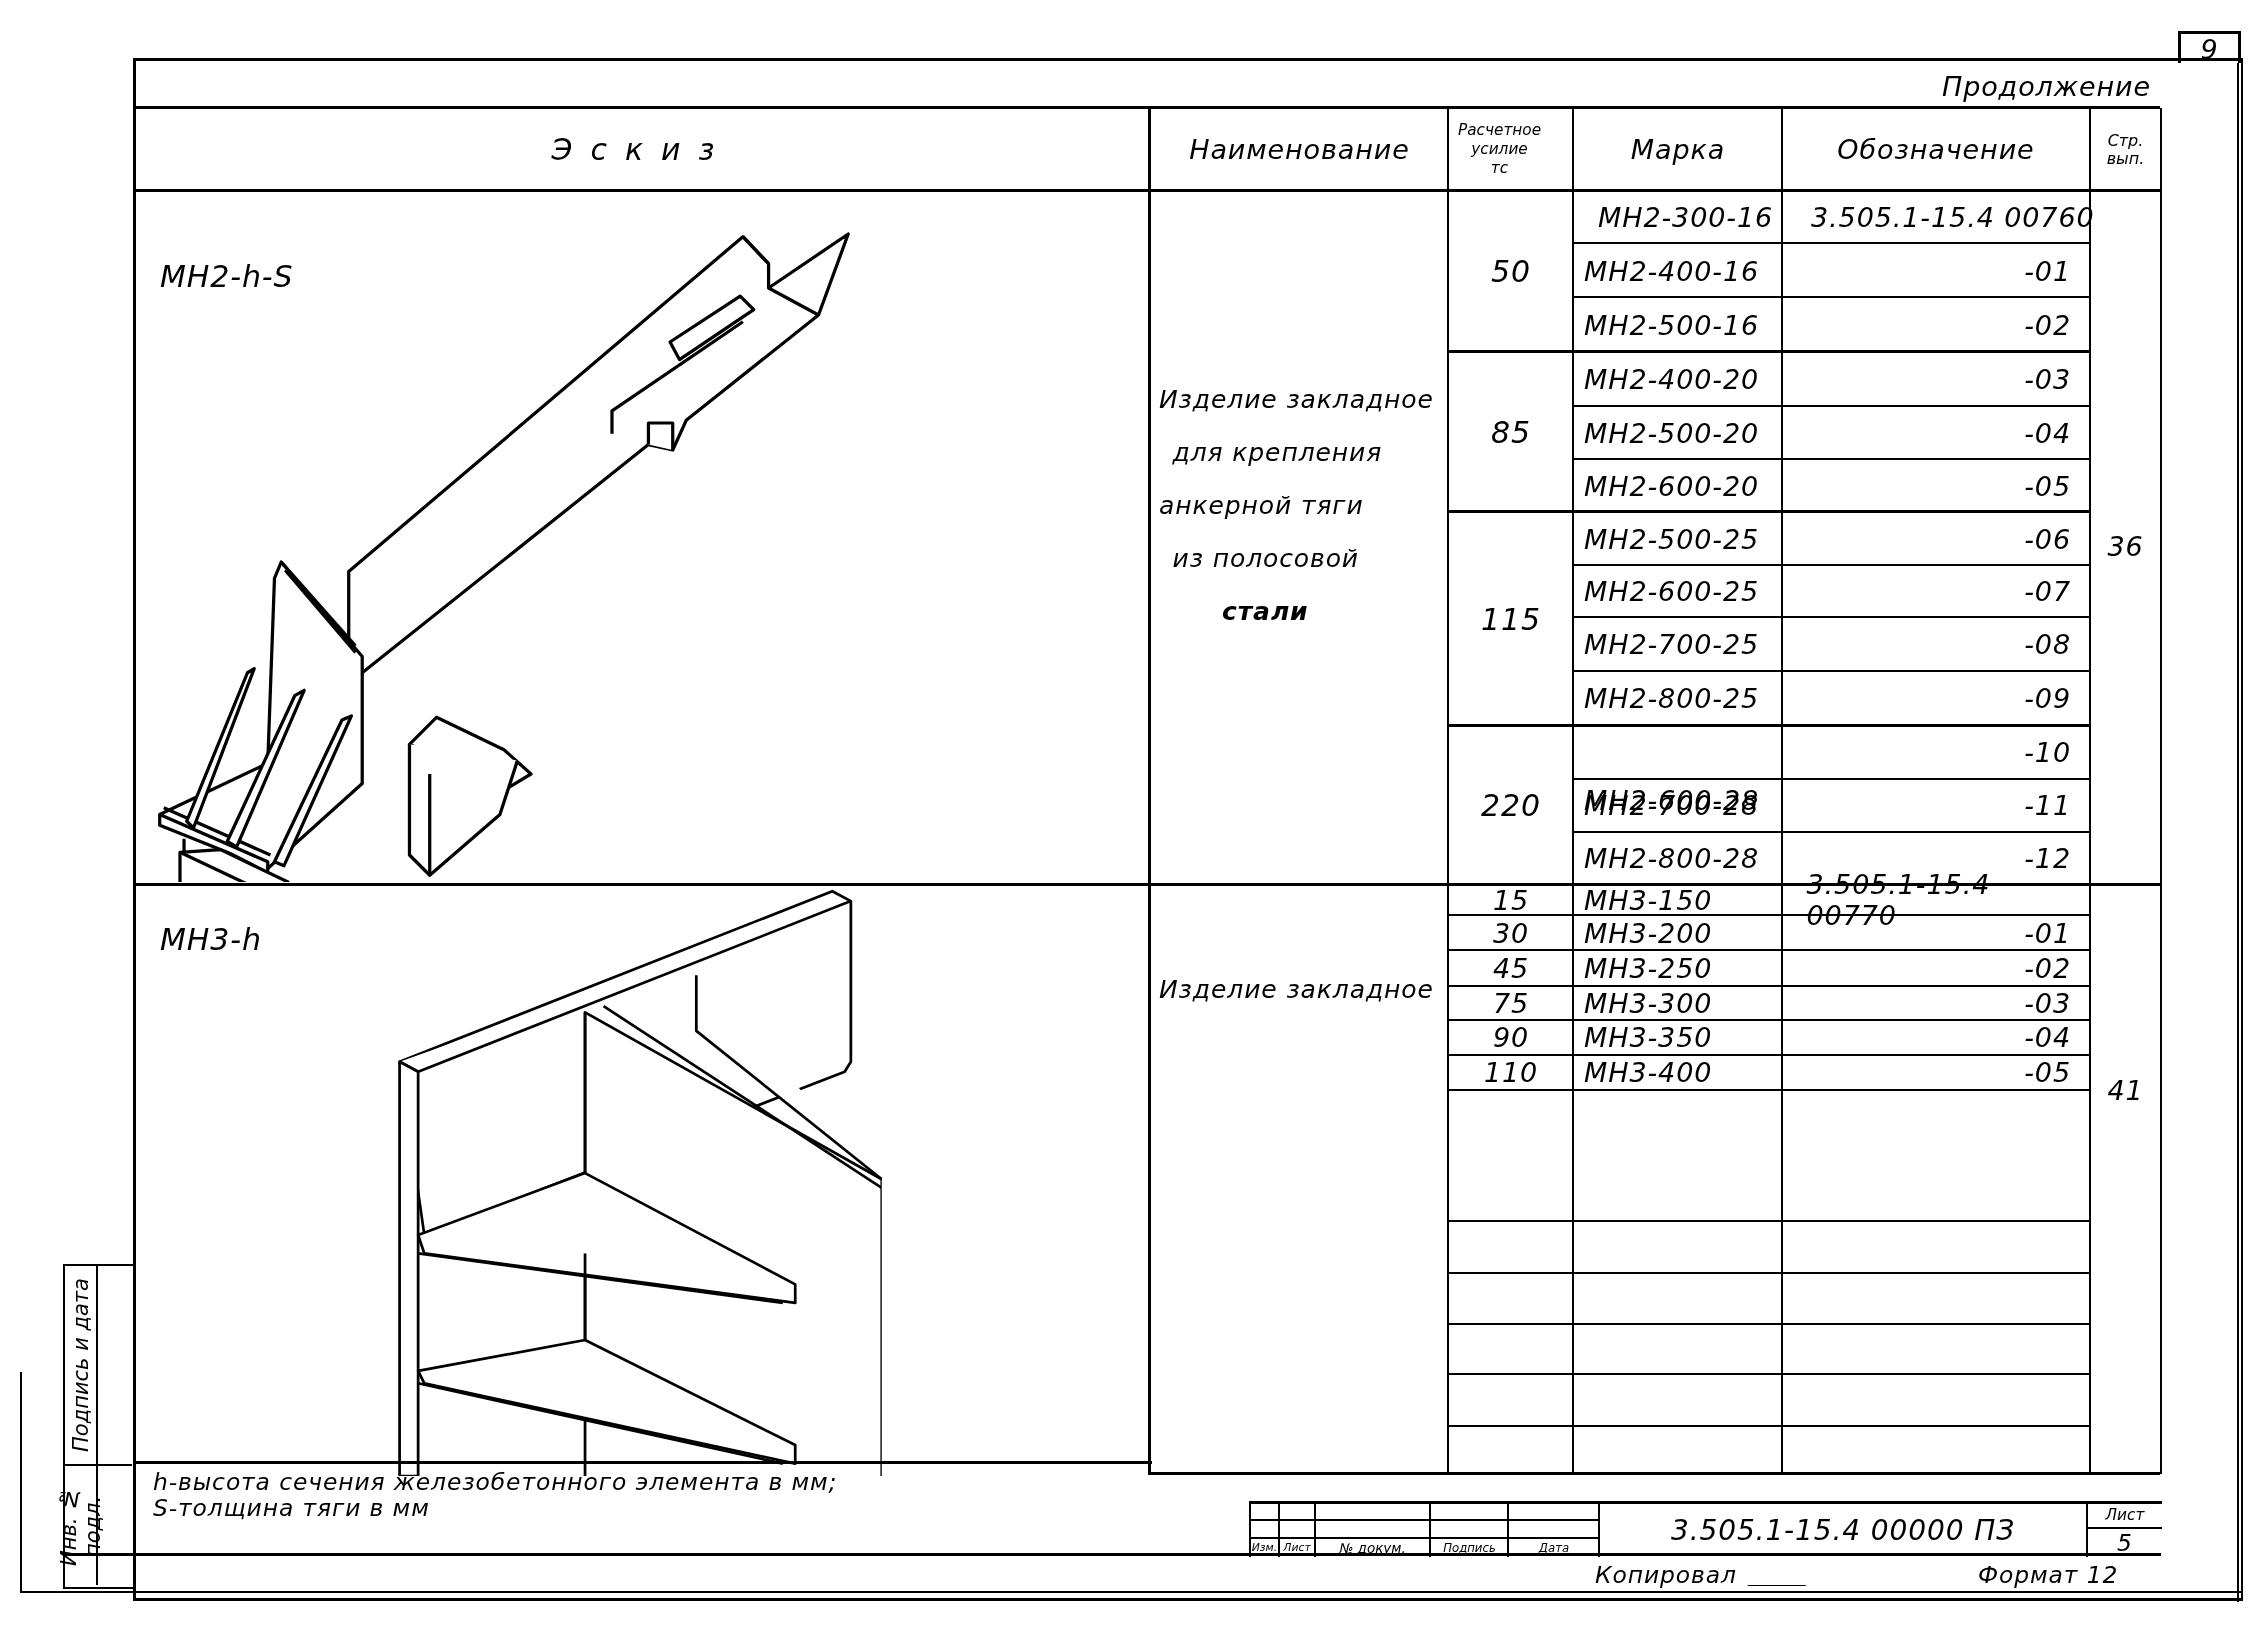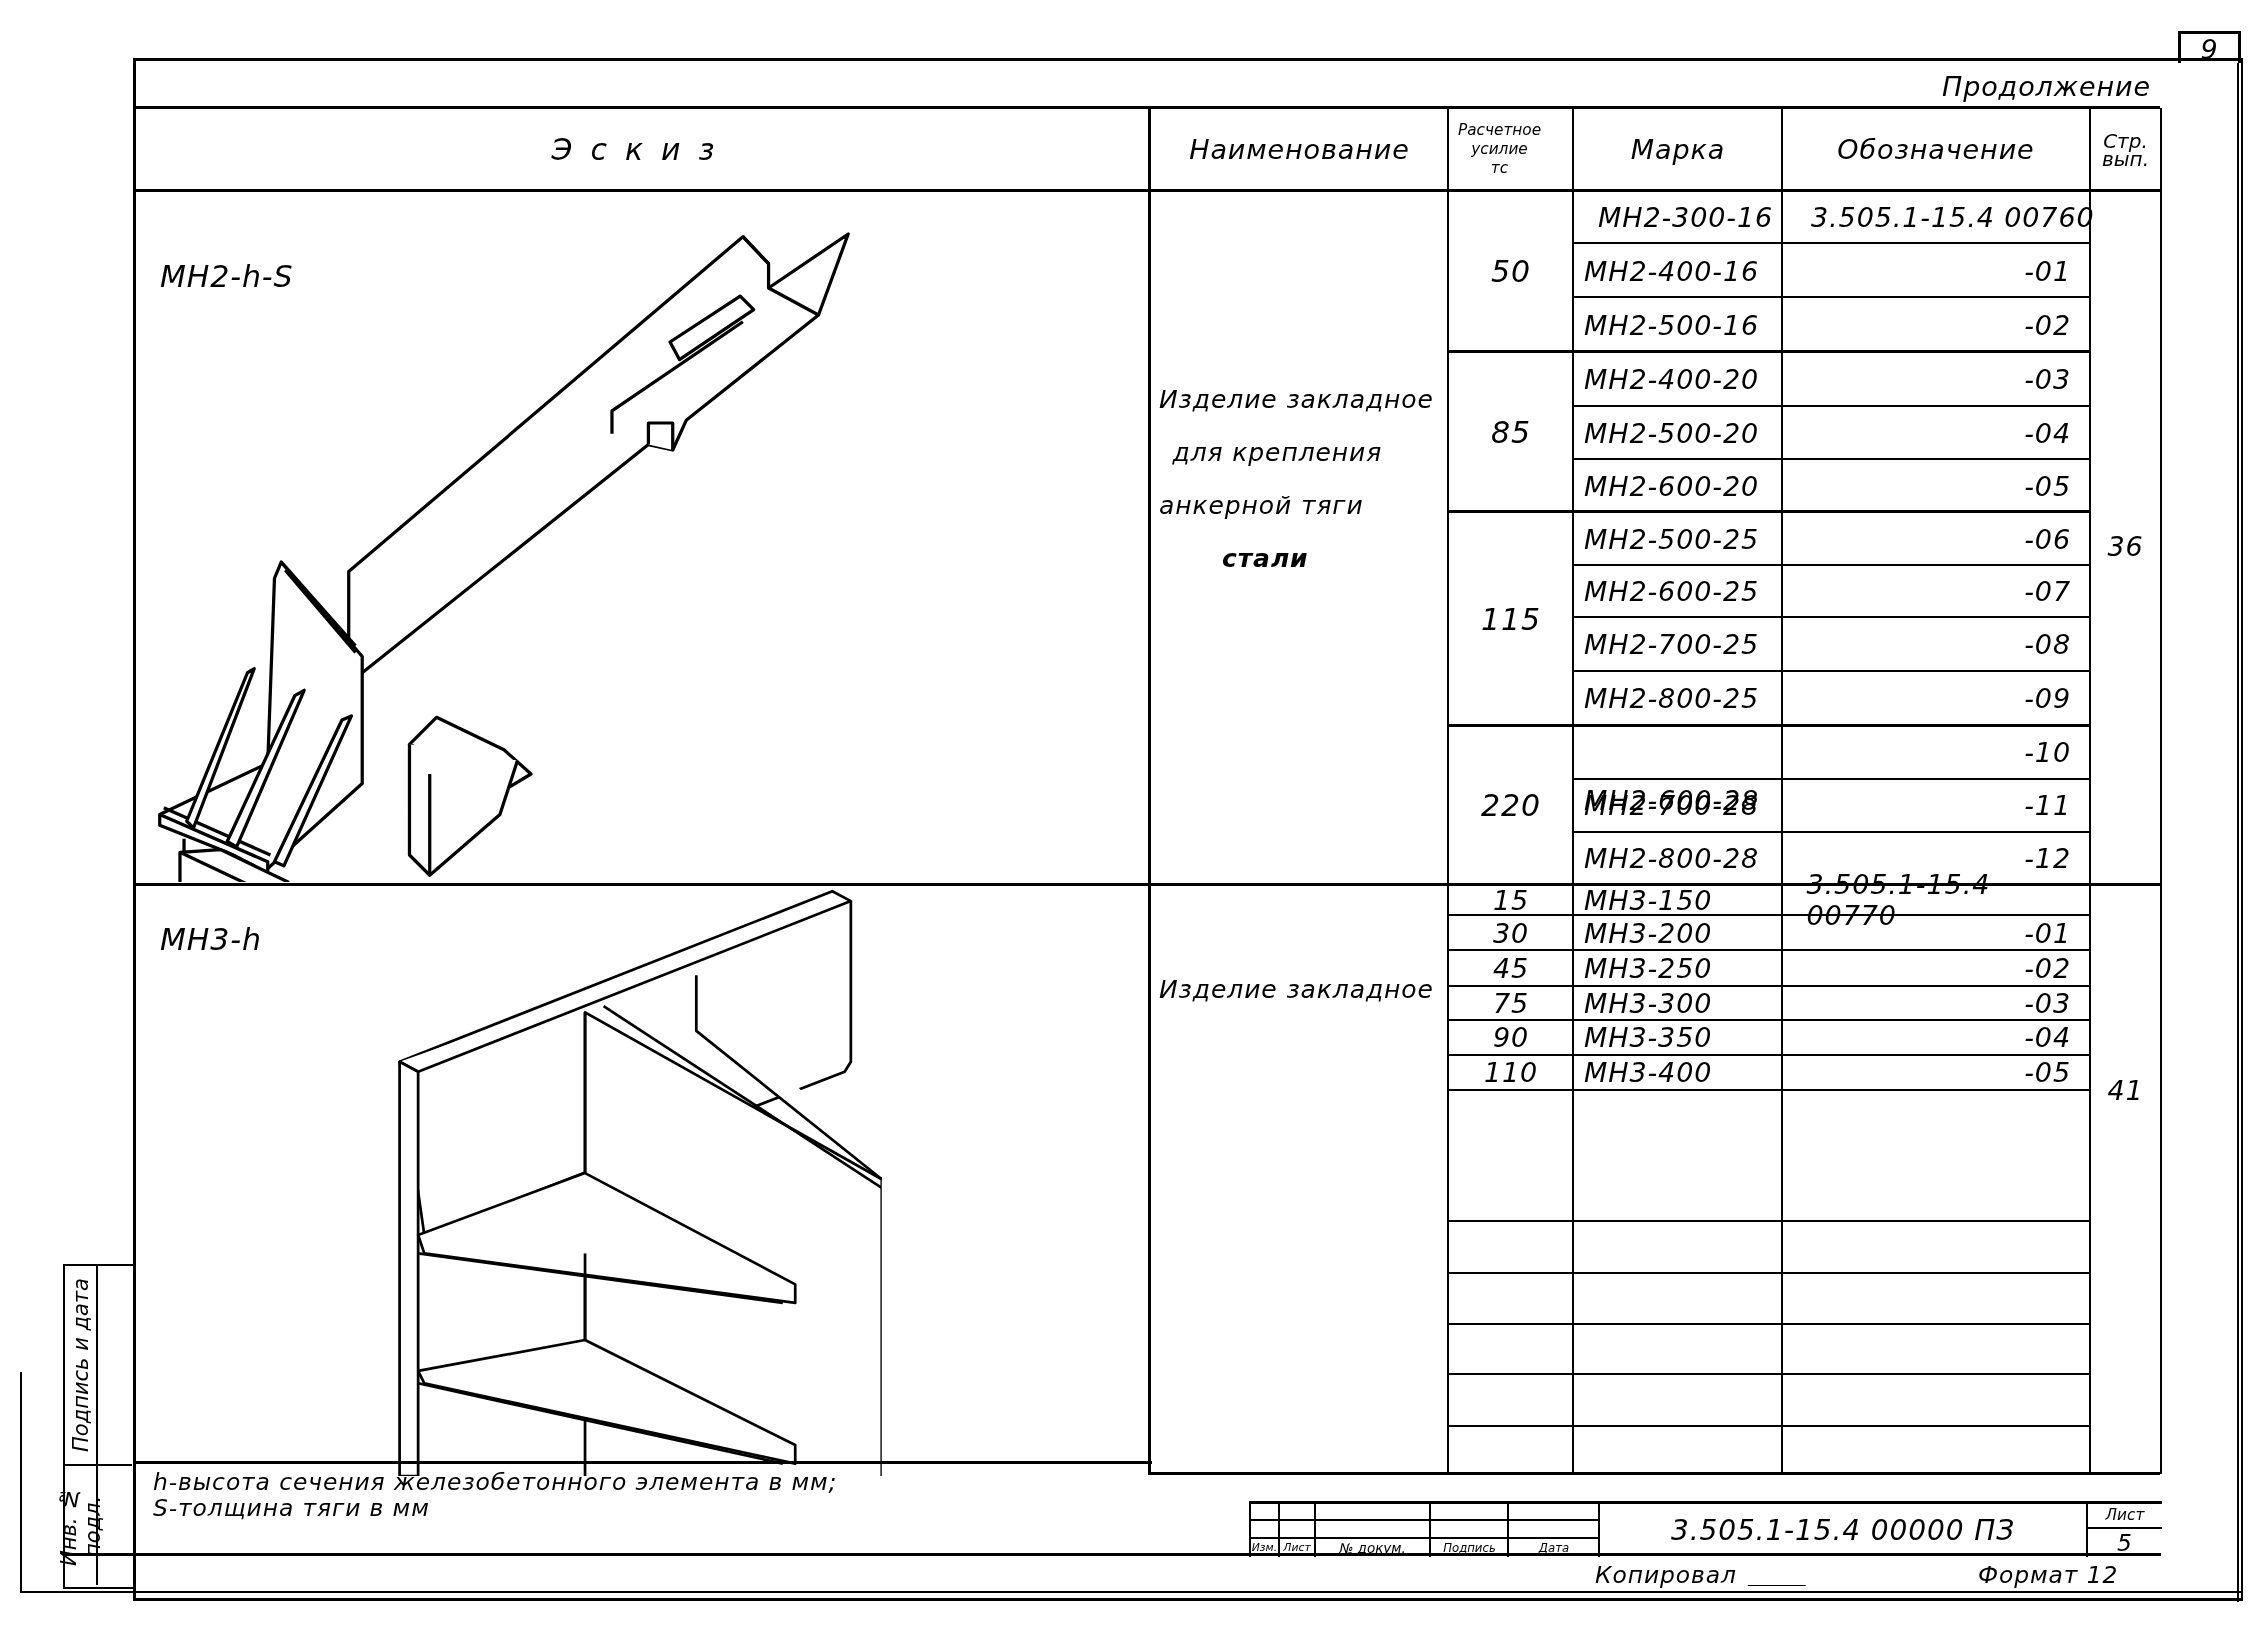--- a/index.html
+++ b/index.html
@@ -45,21 +45,21 @@
 
 <div class="cell center hand txt66" style="left:136px; top:110px; width:1012px; height:79px; letter-spacing:18px;">Эскиз</div>
 <div class="cell center hand txt60" style="left:1152px; top:110px; width:295px; height:79px;">Наименование</div>
 <div class="cell center hand" style="left:1449px; top:110px; width:101px; height:79px; flex-direction:column; font-size:15.3px; line-height:19px; letter-spacing:0;">
   <span>Расчетное</span>
   <span>усилие</span>
   <span>тс</span>
 </div>
 <div class="cell center hand txt60" style="left:1575px; top:110px; width:206px; height:79px;">Марка</div>
 <div class="cell center hand txt60" style="left:1783px; top:110px; width:306px; height:79px;">Обозначение</div>
-<div class="cell center hand" style="left:2091px; top:110px; width:69px; height:79px; flex-direction:column; font-size:20px; line-height:18px; letter-spacing:0;">
+<div class="cell center hand" style="left:2091px; top:110px; width:69px; height:79px; flex-direction:column; font-size:16px; line-height:18px; letter-spacing:0;">
   <span>Стр.</span>
   <span>вып.</span>
 </div>
 
 <div class="line-h" style="left:133px; top:883px; width:2027px;"></div>
 
 <div class="line-h" style="left:1447px; top:350px; width:643px;"></div>
 <div class="line-h" style="left:1447px; top:510px; width:643px;"></div>
 <div class="line-h" style="left:1447px; top:724px; width:643px;"></div>
 
@@ -116,20 +116,21 @@
   <div class="cell right hand txt60" style="left:1784px; top:781px; width:305px; height:49px;">-11</div>
 
   <div class="cell left hand txt60" style="left:1575px; top:834px; width:206px; height:49px;">МН2-800-28</div>
   <div class="cell right hand txt60" style="left:1784px; top:834px; width:305px; height:49px;">-12</div>
 </div>
 
 <div class="abs hand" style="left:1159px; top:373px; width:288px; font-size:25px; line-height:53px;">
   <div>Изделие закладное</div>
   <div style="padding-left:13.5px;">для крепления</div>
   <div>анкерной тяги</div>
+  <div style="padding-left:13.5px;">из полосовой</div>
   <div style="padding-left:63px;font-weight:bold;">стали</div>
 </div>
 
 <div class="cell center hand txt60" style="left:2092px; top:522px; width:67px; height:49px;">36</div>
 
 <div class="abs hand txt66" style="left:160px; top:259px;">МН2-h-S</div>
 
 <svg style="left:135px; top:180px;" width="1012" height="702" viewBox="0 0 733 520">
   <g fill="#fff" stroke="#000" stroke-width="2.4" stroke-linejoin="round">
 

